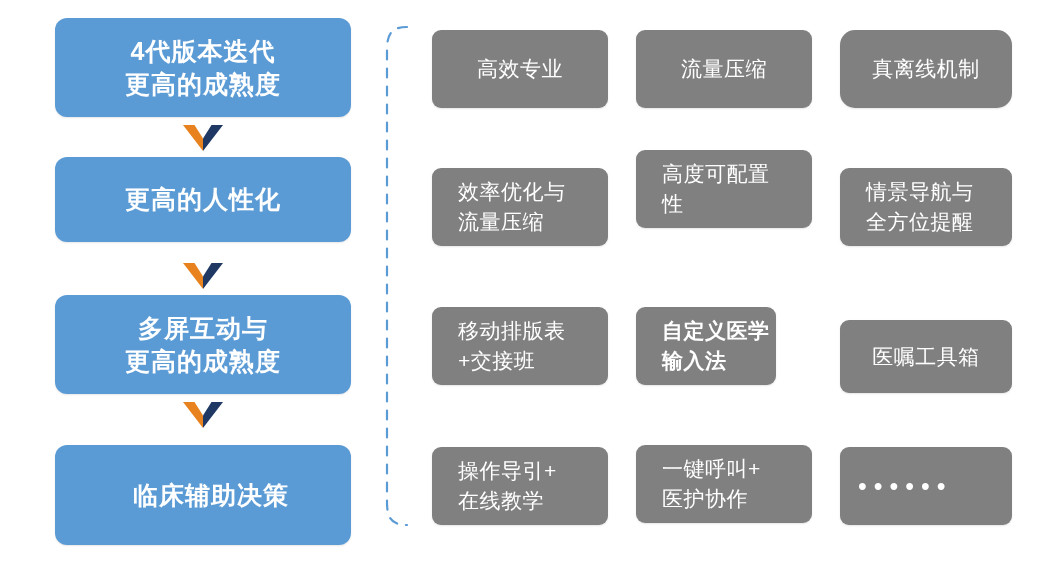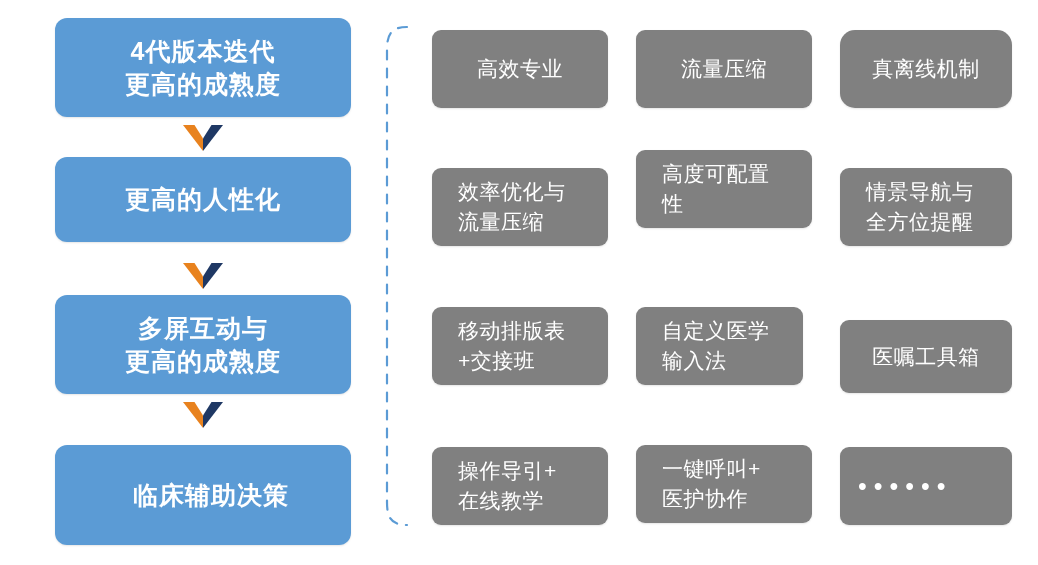--- a/index.html
+++ b/index.html
@@ -125,21 +125,21 @@
       <div class="feature-box center" style="left: 636px; top: 30px; width: 176px; height: 78px; background: rgb(128, 128, 128); color: rgb(255, 255, 255);">流量压缩</div>
       <div class="feature-box center" style="left: 840px; top: 30px; width: 172px; height: 78px; background: rgb(128, 128, 128); color: rgb(255, 255, 255); border-radius: 15px;">真离线机制</div>
       <div class="feature-box left" style="left: 432px; top: 168px; width: 176px; height: 78px; background: rgb(128, 128, 128); color: rgb(255, 255, 255);">效率优化与
 流量压缩</div>
       <div class="feature-box left" style="left: 636px; top: 150px; width: 176px; height: 78px; background: rgb(128, 128, 128); color: rgb(255, 255, 255);">高度可配置
 性</div>
       <div class="feature-box left" style="left: 840px; top: 168px; width: 172px; height: 78px; background: rgb(128, 128, 128); color: rgb(255, 255, 255);">情景导航与
 全方位提醒</div>
       <div class="feature-box left" style="left: 432px; top: 307px; width: 176px; height: 78px; background: rgb(128, 128, 128); color: rgb(255, 255, 255);">移动排版表
 +交接班</div>
-      <div class="feature-box left" style="left: 636px; top: 307px; width: 167px; height: 78px; background: rgb(128, 128, 128); color: rgb(255, 255, 255);">自定义医学
+      <div class="feature-box left" style="left: 636px; top: 307px; width: 140px; height: 78px; background: rgb(128, 128, 128); color: rgb(255, 255, 255); font-weight: bold;">自定义医学
 输入法</div>
       <div class="feature-box center" style="left: 840px; top: 320px; width: 172px; height: 73px; background: rgb(128, 128, 128); color: rgb(255, 255, 255);">医嘱工具箱</div>
       <div class="feature-box left" style="left: 432px; top: 447px; width: 176px; height: 78px; background: rgb(128, 128, 128); color: rgb(255, 255, 255);">操作导引+
 在线教学</div>
       <div class="feature-box left" style="left: 636px; top: 445px; width: 176px; height: 78px; background: rgb(128, 128, 128); color: rgb(255, 255, 255);">一键呼叫+
 医护协作</div>
       <div class="feature-box left" style="left: 840px; top: 447px; width: 172px; height: 78px; background: rgb(128, 128, 128); color: rgb(255, 255, 255); padding-left: 0px;"><span class="dots">••••••</span></div>
     </div>
 </div>
 

